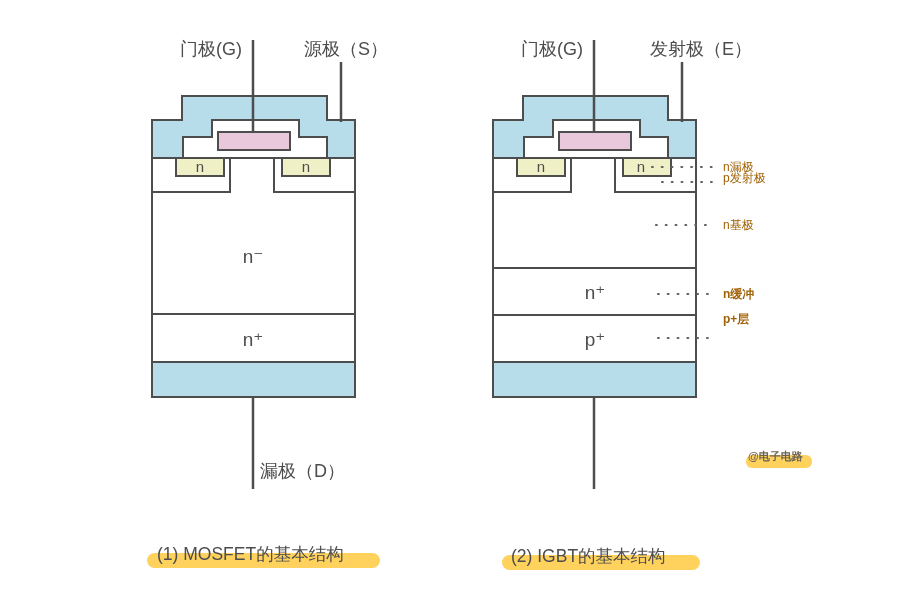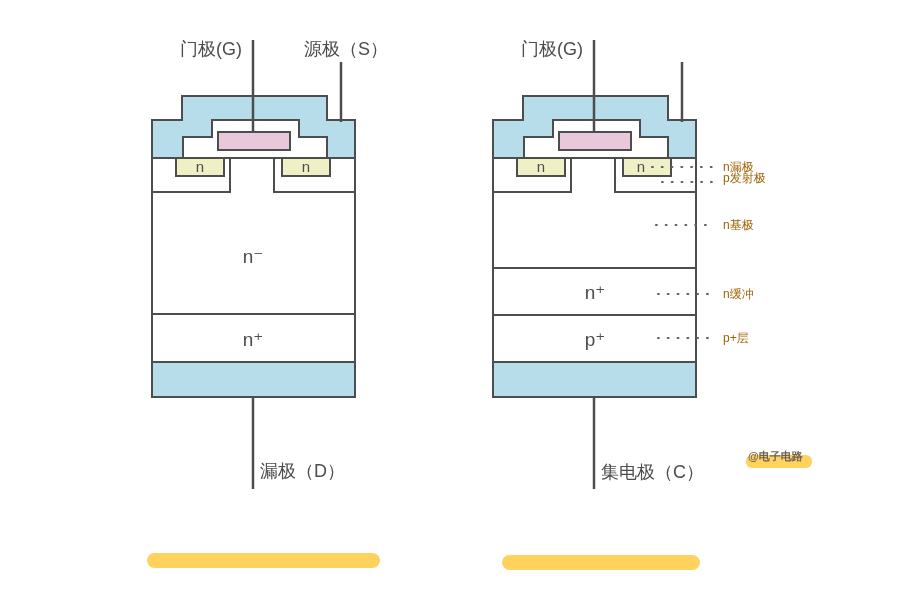--- a/index.html
+++ b/index.html
@@ -73,32 +73,34 @@
 
   <div class="lbl" style="left:180px; top:37px;">门极(G)</div>
   <div class="lbl" style="left:304px; top:37px;">源极（S）</div>
   <div class="well-lbl" style="left:176px; top:158px; width:48px;">n</div>
   <div class="well-lbl" style="left:282px; top:158px; width:48px;">n</div>
   <div class="region-lbl" style="left:223px; top:245px;">n⁻</div>
   <div class="region-lbl" style="left:223px; top:328px;">n⁺</div>
   <div class="lbl" style="left:260px; top:459px;text-align:right;">漏极（D）</div>
 
   <div class="lbl" style="left:521px; top:37px;">门极(G)</div>
+  <div class="lbl" style="left:650px; top:37px;">发射极（E）</div>
   <div class="well-lbl" style="left:517px; top:158px; width:48px;">n</div>
   <div class="well-lbl" style="left:623px; top:158px; width:36px;">n</div>
   <div class="region-lbl" style="left:565px; top:281px;">n⁺</div>
   <div class="region-lbl" style="left:565px; top:328px;">p⁺</div>
-  <div class="lbl" style="left:601px; top:460px;">集电极（C）</div>
 
   <div class="ann" style="top:160px;">n漏极</div>
   <div class="ann" style="top:171px;">p发射极</div>
   <div class="ann" style="top:218px;text-align:center;">n基极</div>
-  <div class="ann" style="top:287px;">n缓冲</div>
-  <div class="ann" style="top:331px;">p+层</div>
+  <div class="ann" style="top:287px;font-weight:bold;">n缓冲</div>
+  <div class="ann" style="top:312px;font-weight:bold;">p+层</div>
 
   <div class="hl" style="left:147px; top:553px; width:233px; height:15px;"></div>
+  <div class="cap-text" style="left:157px; top:542px;">(1) MOSFET的基本结构</div>
 
   <div class="hl" style="left:502px; top:555px; width:198px; height:15px;"></div>
+  <div class="cap-text" style="left:511px; top:544px;">(2) IGBT的基本结构</div>
 
   <div class="hl" style="left:746px; top:455px; width:66px; height:13px; border-radius:6px;"></div>
   <div class="wm-text" style="left:748px; top:449px;">@电子电路</div>
 
 </div>
 
 </body></html>

